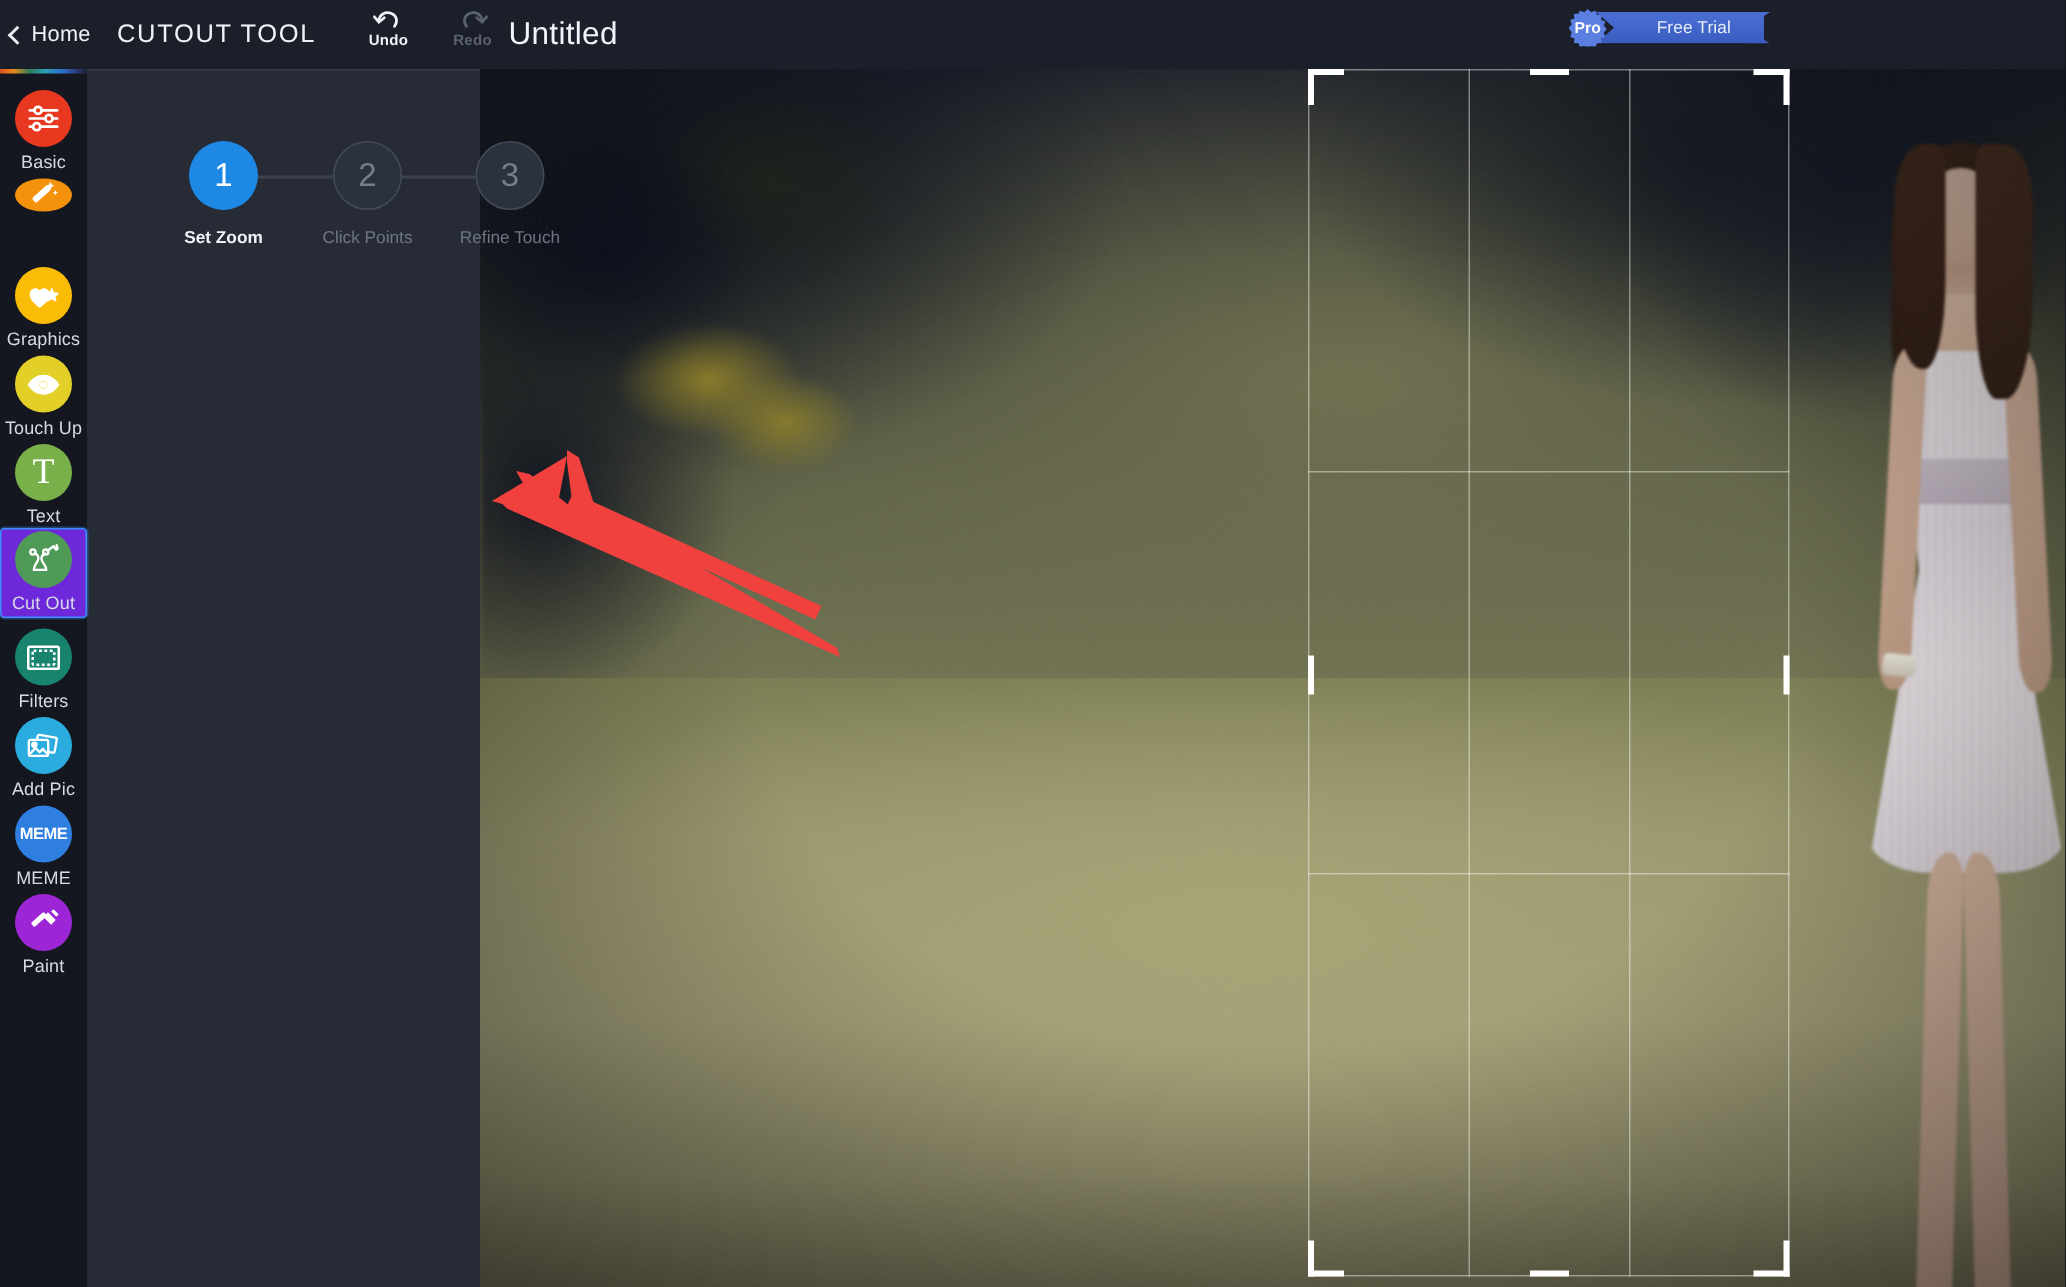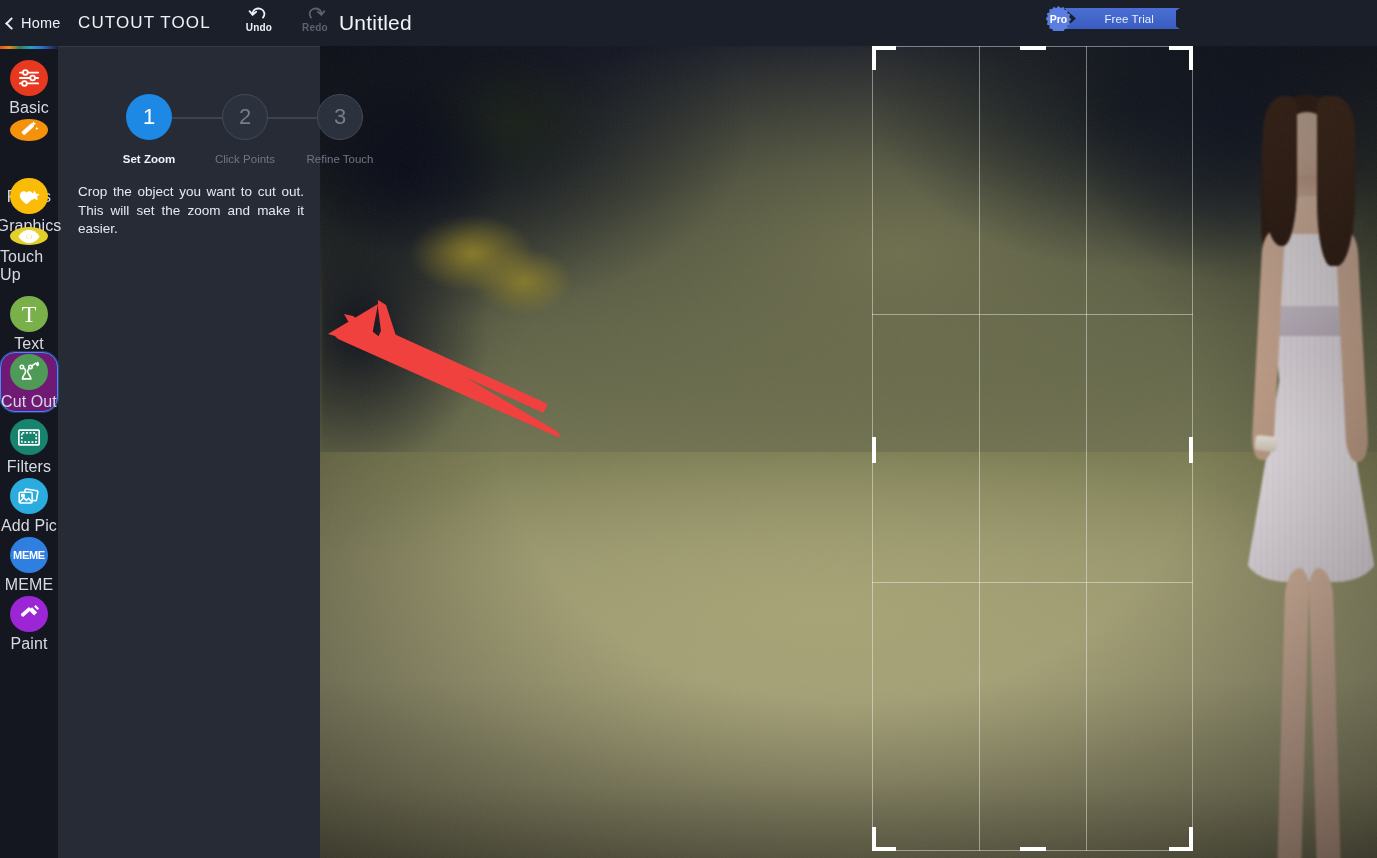--- a/index.html
+++ b/index.html
@@ -71,24 +71,24 @@
   .rail-strip { position: absolute; left: 0; top: 0; width: 58px; height: 3px;
     background: linear-gradient(90deg,#e0511f 0%,#e88b1a 16%,#2f7d5e 34%,#2aa0b8 52%,#2f6fd0 72%,#2d3a78 88%,#1b2030 100%); }
   .rail-item {
     position: absolute; left: 0; width: 58px; height: 58px;
     display: flex; flex-direction: column; align-items: center; cursor: pointer;
   }
   .rail-circle {
     width: 38px; height: 38px; border-radius: 50%;
     display: flex; align-items: center; justify-content: center; margin-top: 1px;
   }
-  .rail-label { color: #d6dbe3; font-size: 16px; margin-top: 3px; letter-spacing: .1px; }
+  .rail-label { color: #d6dbe3; font-size: 12px; margin-top: 3px; letter-spacing: .1px; }
   .rail-item.selected {
-    background: #701a75; border: 1px solid #3d8bff;
-    border-radius: 15px; box-shadow: 0 0 0 1px rgba(61,139,255,.35);
+    background: #6d28d9; border: 1px solid #3d8bff;
+    border-radius: 3px; box-shadow: 0 0 0 1px rgba(61,139,255,.35);
   }
 
   
   .panel {
     position: absolute; left: 58px; top: 46px; width: 262px; height: 812px;
     background: #262b36; z-index: 20; border-top: 1px solid #343a47;
   }
   .steps { position: absolute; left: 0; top: 22px; width: 262px; height: 92px; }
   .step-line { position: absolute; top: 48px; height: 2px; background: #3c4250; }
   .step {
@@ -347,21 +347,20 @@
       </div>
       <div class="step step-idle" style="left:259px;">
         <span>3</span>
       </div>
 
       <div class="step-cap cap-active" style="left:36px;">Set Zoom</div>
       <div class="step-cap cap-idle" style="left:132px;">Click Points</div>
       <div class="step-cap cap-idle" style="left:227px;">Refine Touch</div>
     </div>
 
-    <div class="instructions">Crop the object you want to cut out. This will set the zoom and make it easier.</div>
 
   </div>
 
   <div class="rail">
     <div class="rail-strip"></div>
 
     <div class="rail-item" style="top:13px;">
       <div class="rail-circle" style="background:#e8381f;">
         <svg width="22" height="20" viewBox="0 0 24 22" fill="none" stroke="#fff" stroke-width="2" stroke-linecap="round">
           <line x1="2" y1="5" x2="22" y2="5"></line>
@@ -390,21 +389,21 @@
     <div class="rail-item" style="top:131px;">
       <div class="rail-circle" style="background:#fbbc07;">
         <svg width="23" height="21" viewBox="0 0 26 22" fill="#fff">
           <path d="M9.4 19.6C6.6 17.4 2 14 2 9.6 2 6.9 4 5 6.4 5c1.6 0 2.6.8 3.2 1.7C10.2 5.8 11.2 5 12.8 5c2.4 0 4.4 1.9 4.4 4.6 0 4.4-4.6 7.8-7.4 10z"></path>
           <path d="M18.6 4.2l1.8 3.8 4.1.5-3 2.8.8 4.1-3.7-2-3.7 2 .8-4.1-3-2.8 4.1-.5z"></path>
         </svg>
       </div>
       <div class="rail-label">Graphics</div>
     </div>
 
-    <div class="rail-item" style="top:180px;">
+    <div class="rail-item" style="top:190px;">
       <div class="rail-circle" style="background:#e2cf27;">
         <svg width="24" height="17" viewBox="0 0 26 18" fill="none" stroke="#fff" stroke-width="2">
           <path d="M1.5 9c3-4.8 7-7.2 11.5-7.2S21.5 4.2 24.5 9c-3 4.8-7 7.2-11.5 7.2S4.5 13.8 1.5 9z" fill="#fff" stroke="none"></path>
           <circle cx="13" cy="9" r="3.8" fill="#e2cf27"></circle>
           <circle cx="13" cy="9" r="1.6" fill="#fff"></circle>
         </svg>
       </div>
       <div class="rail-label">Touch Up</div>
     </div>
 

